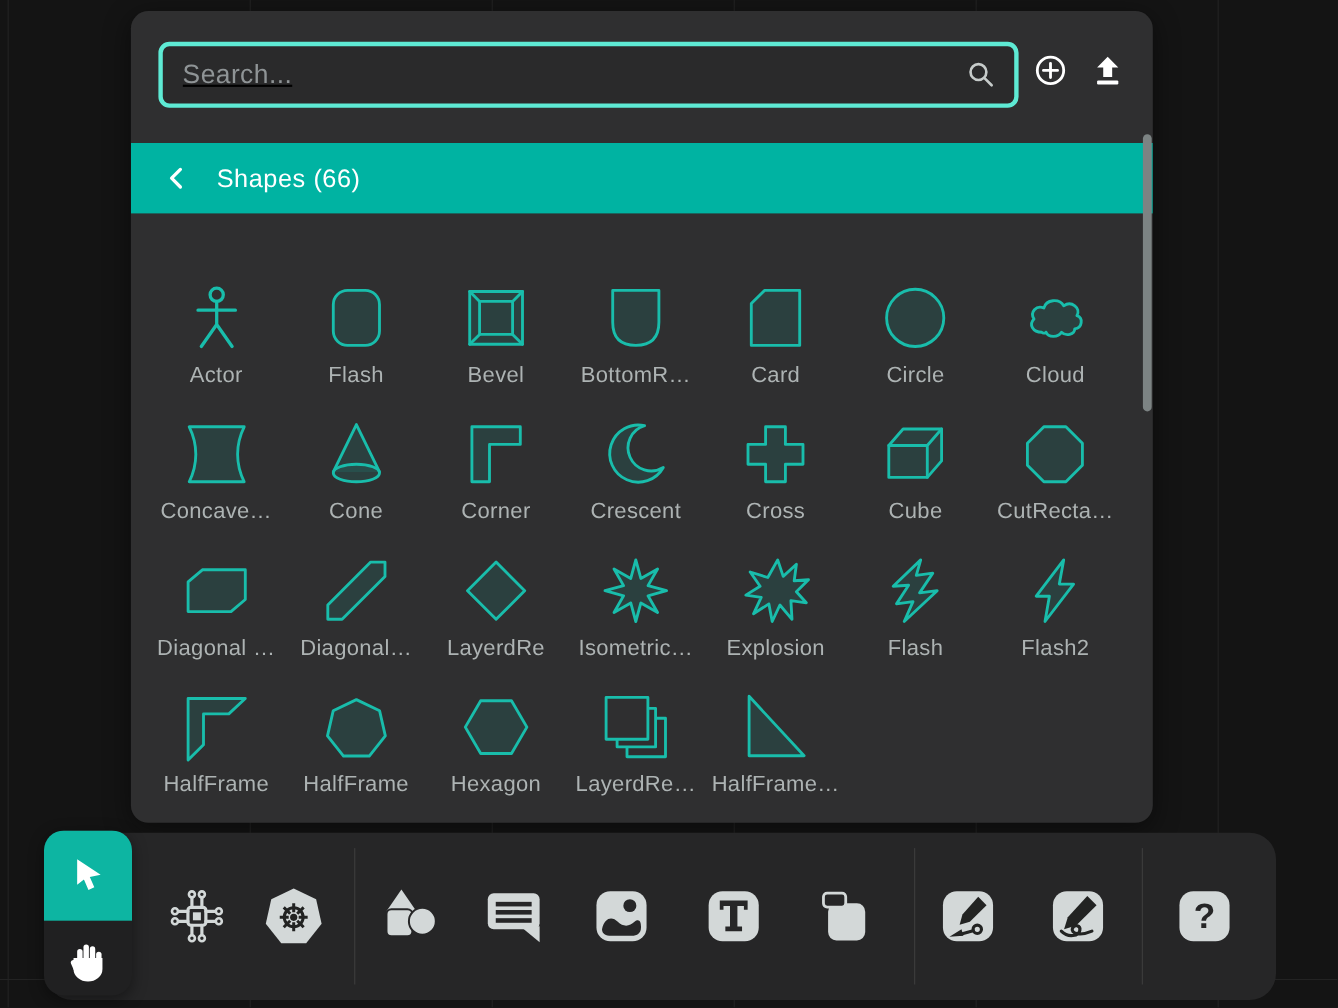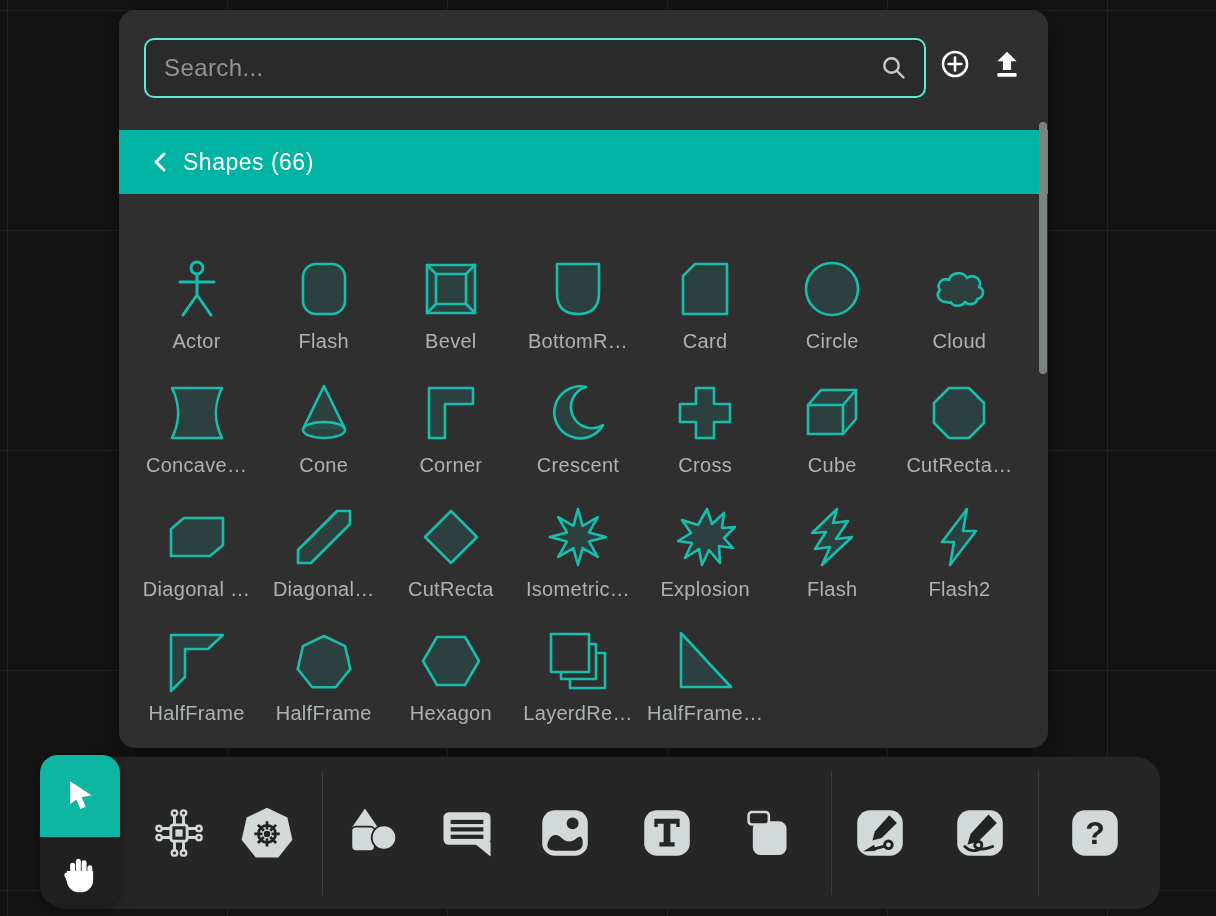--- a/index.html
+++ b/index.html
@@ -14,38 +14,38 @@
   }
   
   .panel {
     position:absolute; left:119px; top:10px; width:929px; height:738px;
     background:#2f2f30; border-radius:16px; overflow:hidden;
     box-shadow:0 6px 24px rgba(0,0,0,.45);
   }
   .search-row { position:absolute; left:0; top:0; width:100%; height:120px; }
   .search-box {
     position:absolute; left:25px; top:28px; width:782px; height:60px;
-    background:#2a2a2b; border:2px solid #5eead4; border-radius:10px;
-    display:flex; align-items:center;
+    background:#2a2a2b; border:4px solid #5eead4; border-radius:10px;
+    display:flex; align-items:center;text-decoration:underline;
   }
   .search-box input {
     flex:1; height:100%; background:transparent; border:none; outline:none;
     color:#d8dcdc; font-size:24px; padding:0 18px; letter-spacing:.4px;
     font-family:"Liberation Sans", sans-serif;
   }
   .search-box input::placeholder { color:#8f9496; }
   .search-glyph { width:28px; height:28px; margin-right:16px; flex:0 0 auto; }
   .icon-btn { position:absolute; top:54px; transform:translateY(-50%); width:30px; height:30px;
     background:none; border:none; cursor:pointer; padding:0; }
   .icon-btn.add { left:821px; }
   .icon-btn.upload { left:873px; }
   .panel-header {
     position:absolute; left:0; top:120px; width:100%; height:64px;
     background:#00b3a2; display:flex; align-items:center; padding-left:32px;
-    color:#ffffff; cursor:pointer;
+    color:#ffffff; cursor:pointer;gap:14px;
   }
   .panel-header .chev { width:18px; height:22px; margin-right:14px; }
   .panel-header .title { font-size:23px; letter-spacing:.5px; }
   .shape-grid {
     position:absolute; left:14px; top:196px; width:890px;
     display:grid; grid-template-columns:repeat(7,1fr); row-gap:28px; padding-top:50px;
   }
   .shape-cell { display:flex; flex-direction:column; align-items:center; cursor:pointer; }
   .shape-icon { width:66px; height:66px; display:flex; align-items:center; justify-content:center; }
   .shape-icon svg { width:64px; height:64px; }
@@ -281,21 +281,21 @@
           <div class="shape-label">Diagonal…</div>
         </div>
         <div class="shape-cell">
           <div class="shape-icon">
             <svg viewBox="0 0 64 64">
               <g stroke="#19bdab" stroke-width="2.6" fill="rgba(25,189,171,0.13)" stroke-linejoin="round" stroke-linecap="round">
                 <path d="M32 6 L58 32 L32 58 L6 32 Z"></path>
               </g>
             </svg>
           </div>
-          <div class="shape-label">CutRecta</div>
+          <div class="shape-label">LayerdRe</div>
         </div>
         <div class="shape-cell">
           <div class="shape-icon">
             <svg viewBox="0 0 64 64">
               <g stroke="#19bdab" stroke-width="2.6" fill="rgba(25,189,171,0.13)" stroke-linejoin="round" stroke-linecap="round">
                 <path d="M32 4 L36.6 20.9 L51.8 12.2 L43.1 27.4 L60 32 L43.1 36.6 L51.8 51.8 L36.6 43.1 L32 60 L27.4 43.1 L12.2 51.8 L20.9 36.6 L4 32 L20.9 27.4 L12.2 12.2 L27.4 20.9 Z"></path>
               </g>
             </svg>
           </div>
           <div class="shape-label">Isometric…</div>

